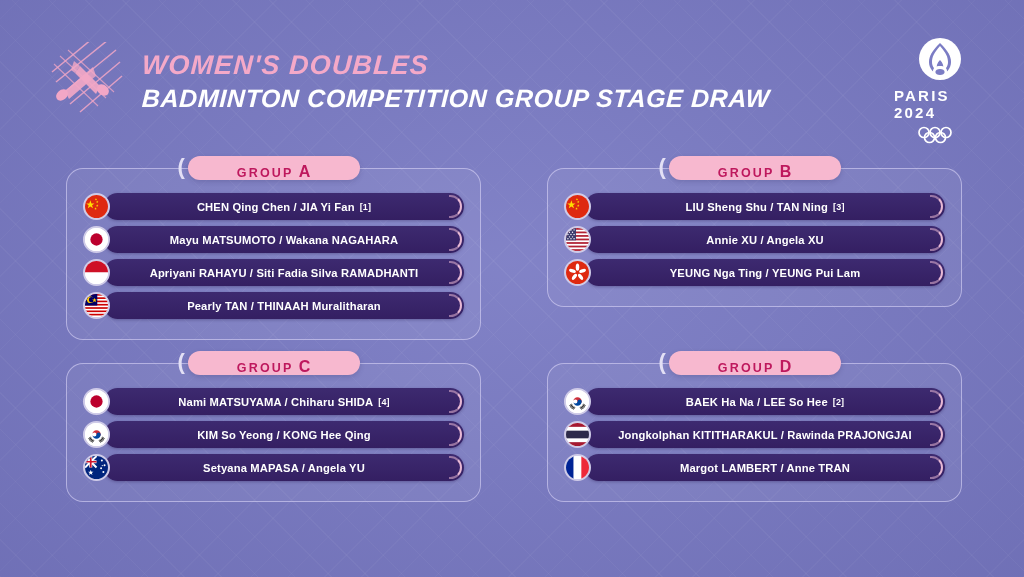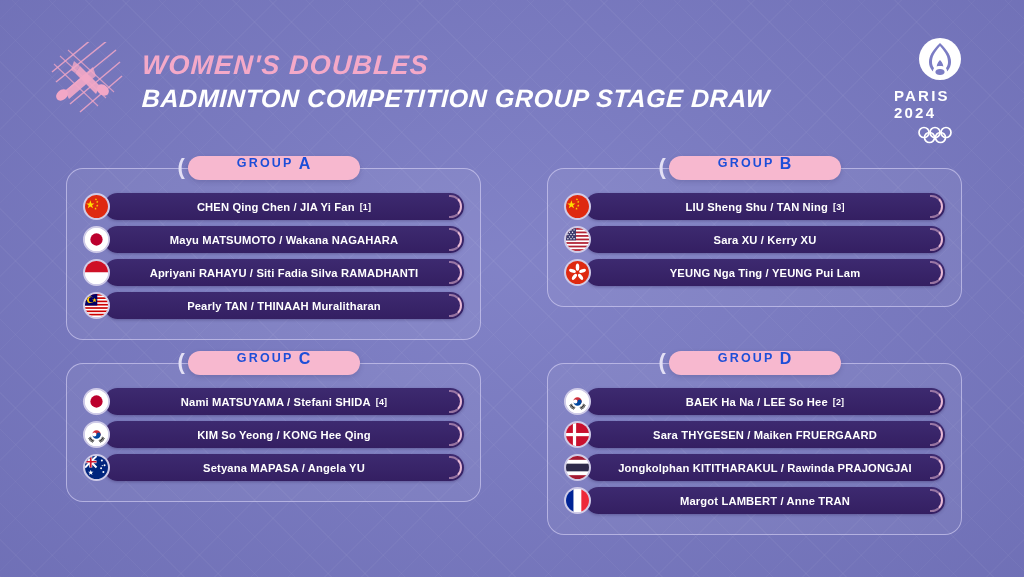--- a/index.html
+++ b/index.html
@@ -110,26 +110,26 @@
     top: -12px;
     left: 0;
     right: 0;
     display: flex;
     justify-content: center;
     z-index: 4;
   }
   .group-badge {
     position: relative;
     background: #f7b8cf;
-    color: #1d4ed8;
+    color: #be185d;
     border-radius: 14px;
     height: 24px;
     min-width: 172px;
     display: flex;
-    align-items: flex-start;
+    align-items: flex-end;
     justify-content: center;
     gap: 5px;
     font-size: 12.5px;
     font-weight: bold;
     letter-spacing: 2.2px;
     box-shadow: 0 2px 5px rgba(50,45,100,0.22);
   }
   .group-badge .gb-letter {
     font-size: 16px;
     letter-spacing: 0;
@@ -418,21 +418,21 @@
                 <circle cx="10.5" cy="8.5" r="0.9"></circle>
         <circle cx="4.5" cy="11.5" r="0.9"></circle>
                 <circle cx="8.5" cy="11.5" r="0.9"></circle>
         <circle cx="2.5" cy="14" r="0.9"></circle>
                 <circle cx="6.5" cy="14" r="0.9"></circle>
                 <circle cx="10.5" cy="14" r="0.9"></circle>
               </g>
             </svg>
           </div>
           <div class="team-name">
-            <span>Sara XU / Kerry XU</span>
+            <span>Annie XU / Angela XU</span>
           </div>
         </div>
         <div class="team-row">
           <div class="row-pill"></div>
           <div class="flag">
             <svg viewBox="0 0 30 30">
               <rect width="30" height="30" fill="#de2910"></rect>
         <g fill="#fff">
                 <ellipse cx="15" cy="8" rx="2.3" ry="4.6"></ellipse>
                 <ellipse cx="21.6" cy="12.8" rx="2.3" ry="4.6" transform="rotate(72 21.6 12.8)"></ellipse>
@@ -458,21 +458,21 @@
       <div class="card-body">
         <div class="team-row">
           <div class="row-pill"></div>
           <div class="flag">
             <svg viewBox="0 0 30 30">
               <rect width="30" height="30" fill="#fff"></rect>
               <circle cx="15" cy="15" r="8" fill="#bc002d"></circle>
             </svg>
           </div>
           <div class="team-name">
-            <span>Nami MATSUYAMA / Stefani SHIDA</span>
+            <span>Nami MATSUYAMA / Chiharu SHIDA</span>
             <span class="seed">[4]</span>
           </div>
         </div>
         <div class="team-row">
           <div class="row-pill"></div>
           <div class="flag">
             <svg viewBox="0 0 30 30">
               <rect width="30" height="30" fill="#fff"></rect>
         <path d="M9.5 15 a5.5 5.5 0 0 1 11 0 a2.75 2.75 0 0 1-5.5 0 a2.75 2.75 0 0 0-5.5 0z" fill="#cd2e3a"></path>
         <path d="M9.5 15 a5.5 5.5 0 0 0 11 0 a2.75 2.75 0 0 0-5.5 0 a2.75 2.75 0 0 1-5.5 0z" fill="#0047a0"></path>
@@ -572,33 +572,20 @@
           </div>
           <div class="team-name">
             <span>BAEK Ha Na / LEE So Hee</span>
             <span class="seed">[2]</span>
           </div>
         </div>
         <div class="team-row">
           <div class="row-pill"></div>
           <div class="flag">
             <svg viewBox="0 0 30 30">
-              <rect width="30" height="30" fill="#c8102e"></rect>
-        <rect x="9" y="0" width="4.2" height="30" fill="#fff"></rect>
-              <rect x="0" y="13" width="30" height="4.2" fill="#fff"></rect>
-            </svg>
-          </div>
-          <div class="team-name">
-            <span>Sara THYGESEN / Maiken FRUERGAARD</span>
-          </div>
-        </div>
-        <div class="team-row">
-          <div class="row-pill"></div>
-          <div class="flag">
-            <svg viewBox="0 0 30 30">
               <rect width="30" height="30" fill="#fff"></rect>
         <rect y="0" width="30" height="5" fill="#a51931"></rect>
               <rect y="25" width="30" height="5" fill="#a51931"></rect>
         <rect y="10" width="30" height="10" fill="#2d2a4a"></rect>
             </svg>
           </div>
           <div class="team-name">
             <span>Jongkolphan KITITHARAKUL / Rawinda PRAJONGJAI</span>
           </div>
         </div>

